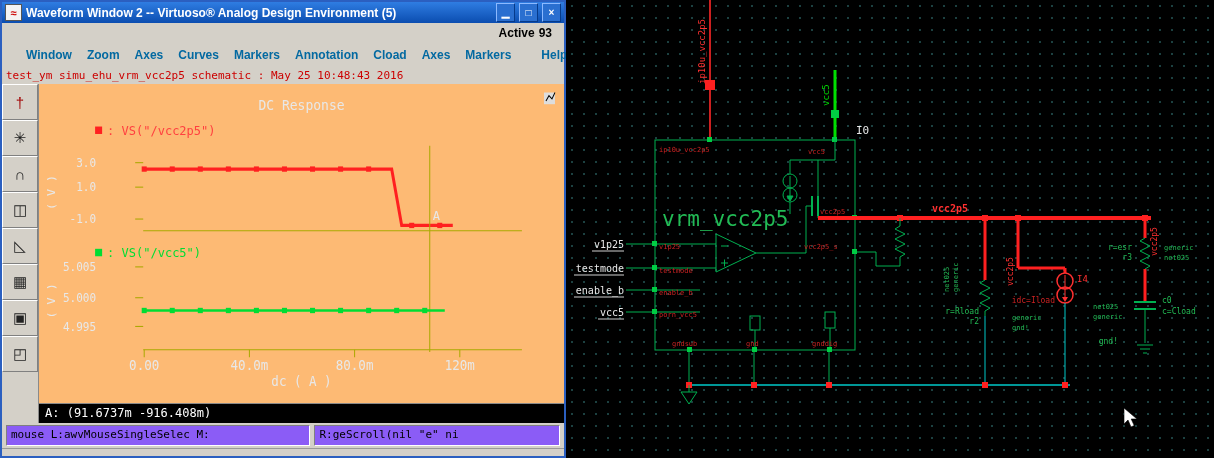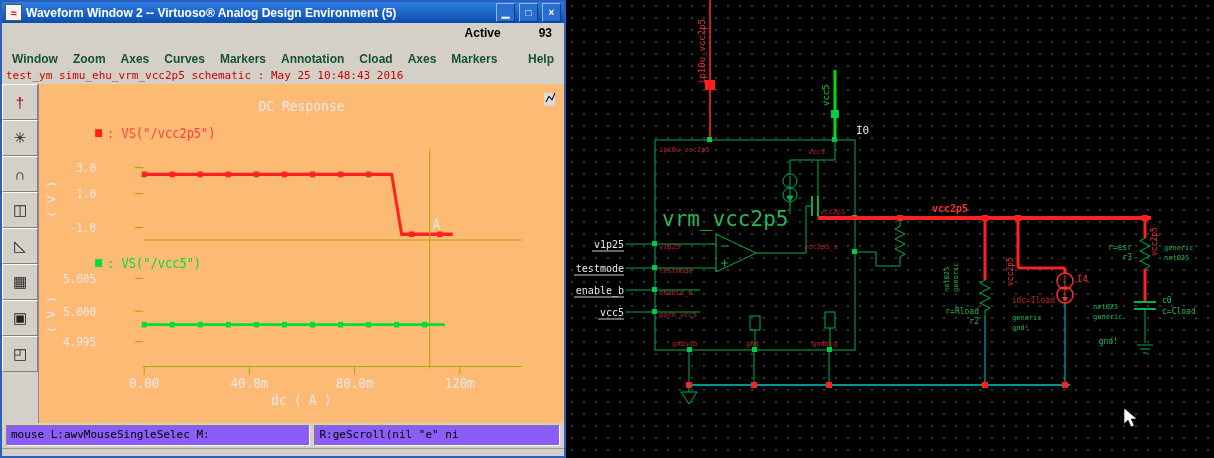--- a/index.html
+++ b/index.html
@@ -12,23 +12,23 @@
   .titlebar{height:21px;flex:0 0 21px;background:linear-gradient(#2f7de2,#0b4db0);
       display:flex;align-items:center;gap:4px;padding:0 3px;color:#fff;
       font-size:12px;font-weight:bold;}
   .win-icon{width:15px;height:15px;background:#f4f4f4;color:#c00;font-size:11px;
       display:flex;align-items:center;justify-content:center;border:1px solid #555;}
   .title-text{flex:1;white-space:nowrap;overflow:hidden;}
   .tb-btn{width:17px;height:17px;background:#2a6fd0;color:#fff;font-size:10px;line-height:1;
       border:1px solid;border-color:#8cb9ff #063a8a #063a8a #8cb9ff;
       display:flex;align-items:center;justify-content:center;cursor:default;}
   .active-row{height:20px;flex:0 0 20px;display:flex;justify-content:flex-end;align-items:center;
-      gap:38px;padding-right:12px;font-size:12px;font-weight:bold;color:#000;}
-  .menubar{height:23px;flex:0 0 23px;display:flex;align-items:flex-end;gap:15px;
-      padding:0 10px;font-size:12px;font-weight:bold;color:#14532d;}
+      gap:4px;padding-right:12px;font-size:12px;font-weight:bold;color:#000;}
+  .menubar{height:23px;flex:0 0 23px;display:flex;align-items:center;gap:15px;
+      padding:0 24px;font-size:12px;font-weight:bold;color:#0369a1;}
   .menu-spacer{flex:1;}
   .menu-item{white-space:nowrap;cursor:default;}
   .subtitle-row{height:18px;flex:0 0 18px;display:flex;align-items:center;padding:0 4px;
       font-family:"DejaVu Sans Mono",monospace;font-size:11px;color:#cc0000;white-space:nowrap;}
   .body{flex:1;display:flex;min-height:0;}
   .toolcol{width:36px;flex:0 0 36px;background:#d4d0c8;display:flex;flex-direction:column;
       border-right:1px solid #8a8a8a;}
   .tool{height:34px;flex:0 0 34px;display:flex;align-items:center;justify-content:center;
       font-size:15px;color:#222;border:1px solid;border-color:#ffffff #808080 #808080 #ffffff;
       background:#d4d0c8;cursor:default;}
@@ -182,20 +182,21 @@
               <line x1="315" y1="250" x2="315" y2="257"></line>
               <line x1="420" y1="250" x2="420" y2="257"></line>
             </g>
             <text x="105" y="269" class="wt" font-size="12.5" text-anchor="middle">0.00</text>
             <text x="210" y="269" class="wt" font-size="12.5" text-anchor="middle">40.0m</text>
             <text x="315" y="269" class="wt" font-size="12.5" text-anchor="middle">80.0m</text>
             <text x="420" y="269" class="wt" font-size="12.5" text-anchor="middle">120m</text>
             <text x="262" y="284" class="wt" font-size="12.5" text-anchor="middle">dc ( A )</text>
           </svg>
         </div>
+        <div class="status1">A: (91.6737m -916.408m)</div>
       </div>
     </div>
 
     <div class="status2">
       <div class="field left">mouse L:awvMouseSingleSelec M:</div>
       <div class="field right">R:geScroll(nil "e" ni</div>
     </div>
     <div class="bottomstrip"></div>
   </div>
 

